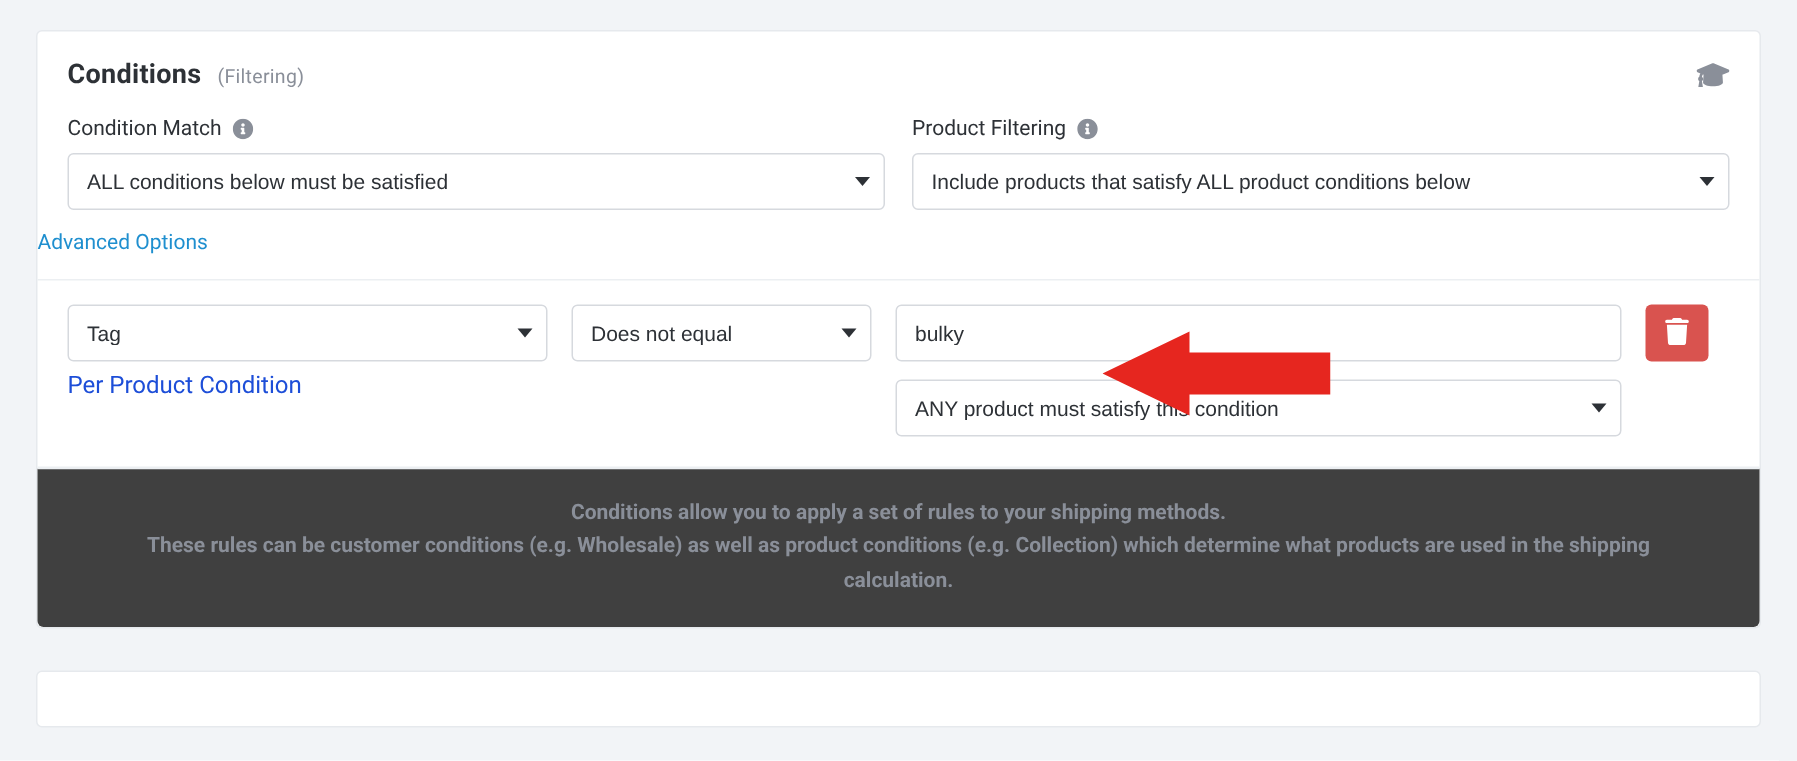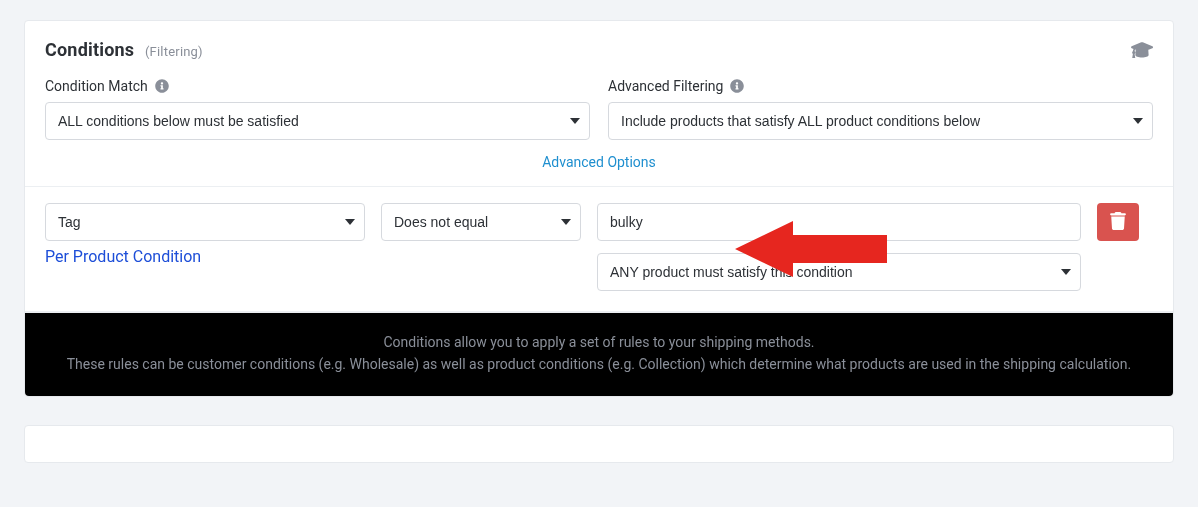--- a/index.html
+++ b/index.html
@@ -82,21 +82,20 @@
     position: absolute;
     right: 10px; top: 50%;
     width: 0; height: 0;
     border-left: 5px solid transparent;
     border-right: 5px solid transparent;
     border-top: 6px solid #2d3136;
     transform: translateY(-50%);
     pointer-events: none;
   }
   .adv-row {
-    text-align: center;
     padding: 14px 0 16px 0;
   }
   .adv-link {
     color: #1f8fcf;
     font-size: 14px;
     text-decoration: none;
     cursor: pointer;
   }
   .cond-row {
     border-top: 1px solid #eceff2;
@@ -140,28 +139,29 @@
     padding: 0 18px;
     border: 1px solid #c9cdd3;
     background: #fff;
     border-radius: 4px;
     font-size: 14px;
     color: #2d3136;
     cursor: pointer;
   }
   .help-footer {
     border-top: 1px solid #eceff2;
-    background: #000000;
+    background: #404040;
     text-align: center;
     padding: 18px 40px 20px;
     color: #8a8f99;
     font-size: 14px;
     line-height: 1.6;
     border-bottom-left-radius: 4px;
     border-bottom-right-radius: 4px;
+    font-weight: bold;
   }
 </style>
 </head>
 <body>
 
 <div class="card" style="position:relative;">
   <div class="card-header">
     <div class="card-title">
       <span>Conditions</span>
       <span class="opt">(Filtering)</span>
@@ -184,21 +184,21 @@
         </span>
       </div>
       <div class="select-wrap">
         <select class="select">
           <option>ALL conditions below must be satisfied</option>
         </select>
       </div>
     </div>
     <div class="col">
       <div class="field-label">
-        <span>Advanced Filtering</span>
+        <span>Product Filtering</span>
         <span class="info-ic">
           <svg viewBox="0 0 512 512" fill="currentColor">
               <path d="M256 8C119 8 8 119 8 256s111 248 248 248 248-111 248-248S393 8 256 8zm0 110c23.2 0 42 18.8 42 42s-18.8 42-42 42-42-18.8-42-42 18.8-42 42-42zm56 254c0 6.6-5.4 12-12 12h-88c-6.6 0-12-5.4-12-12v-24c0-6.6 5.4-12 12-12h12v-64h-12c-6.6 0-12-5.4-12-12v-24c0-6.6 5.4-12 12-12h64c6.6 0 12 5.4 12 12v100h12c6.6 0 12 5.4 12 12v24z"></path>
             </svg>
         </span>
       </div>
       <div class="select-wrap">
         <select class="select">
           <option>Include products that satisfy ALL product conditions below</option>
         </select>

